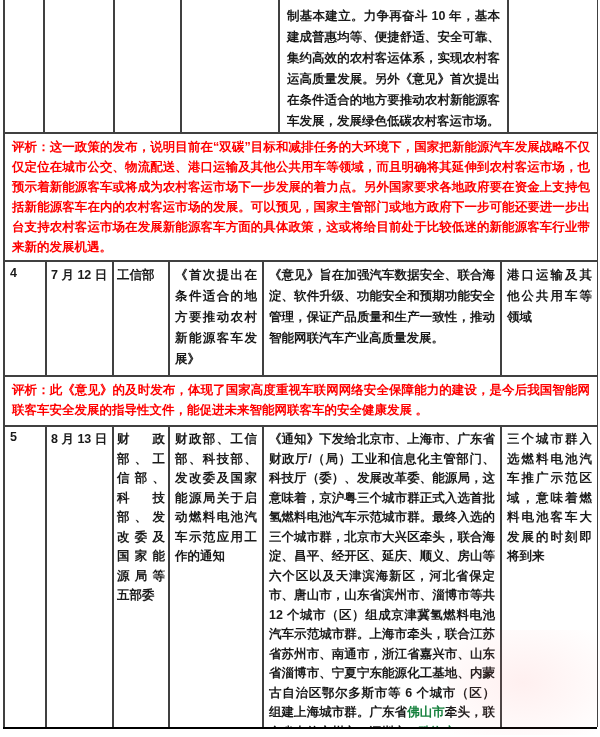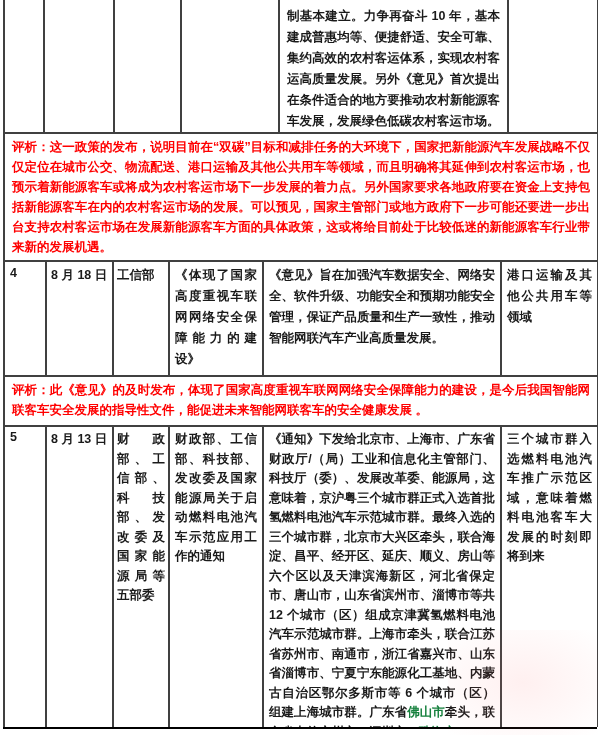--- a/index.html
+++ b/index.html
@@ -108,24 +108,24 @@
           <col style="width:97px">
       </colgroup>
 
       <tbody>
           <tr class="comment-row c1">
         <td colspan="6">评析：这一政策的发布，说明目前在“双碳”目标和减排任务的大环境下，国家把新能源汽车发展战略不仅仅定位在城市公交、物流配送、港口运输及其他公共用车等领域，而且明确将其延伸到农村客运市场，也预示着新能源客车或将成为农村客运市场下一步发展的着力点。另外国家要求各地政府要在资金上支持包括新能源客车在内的农村客运市场的发展。可以预见，国家主管部门或地方政府下一步可能还要进一步出台支持农村客运市场在发展新能源客车方面的具体政策，这或将给目前处于比较低迷的新能源客车行业带来新的发展机遇。</td>
       </tr>
 
       <tr class="row4">
         <td class="cell-no">4</td>
-        <td class="cell-date">8 月 18 日</td>
+        <td class="cell-date">7 月 12 日</td>
         <td class="cell-issuer">工信部</td>
-        <td class="cell-policy">《体现了国家高度重视车联网网络安全保障能力的建设》</td>
-        <td class="cell-content">《意见》旨在加强汽车数据安全、网络安全、软件升级、功能安全和预期功能安全管理，保证产品质量和生产一致性，推动智能网联汽车产业高质量发展。</td>
+        <td class="cell-policy">《首次提出在条件适合的地方要推动农村新能源客车发展》</td>
+        <td class="cell-content">《意见》旨在加强汽车数据安全、联合海淀、软件升级、功能安全和预期功能安全管理，保证产品质量和生产一致性，推动智能网联汽车产业高质量发展。</td>
         <td class="cell-impact">港口运输及其他公共用车等领域</td>
       </tr>
 
       <tr class="comment-row c2">
         <td colspan="6">评析：此《意见》的及时发布，体现了国家高度重视车联网网络安全保障能力的建设，是今后我国智能网联客车安全发展的指导性文件，能促进未来智能网联客车的安全健康发展 。</td>
       </tr>
 
       <tr class="row5">
         <td class="cell-no">5</td>
         <td class="cell-date">8 月 13 日</td>

